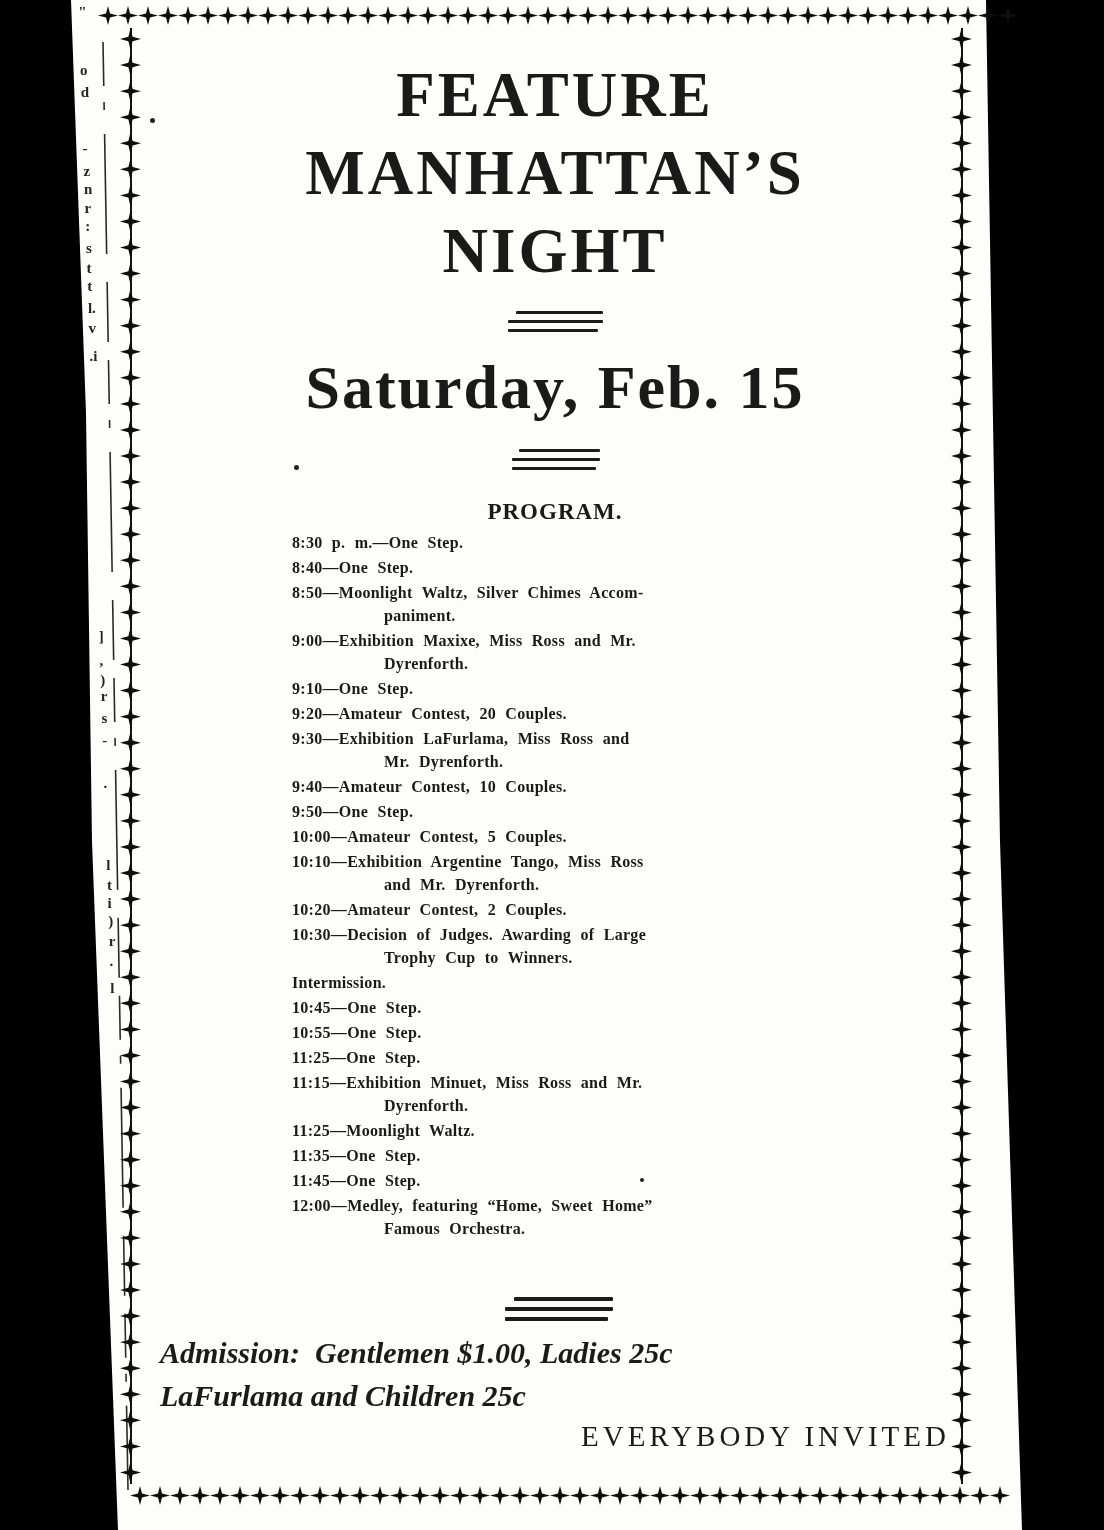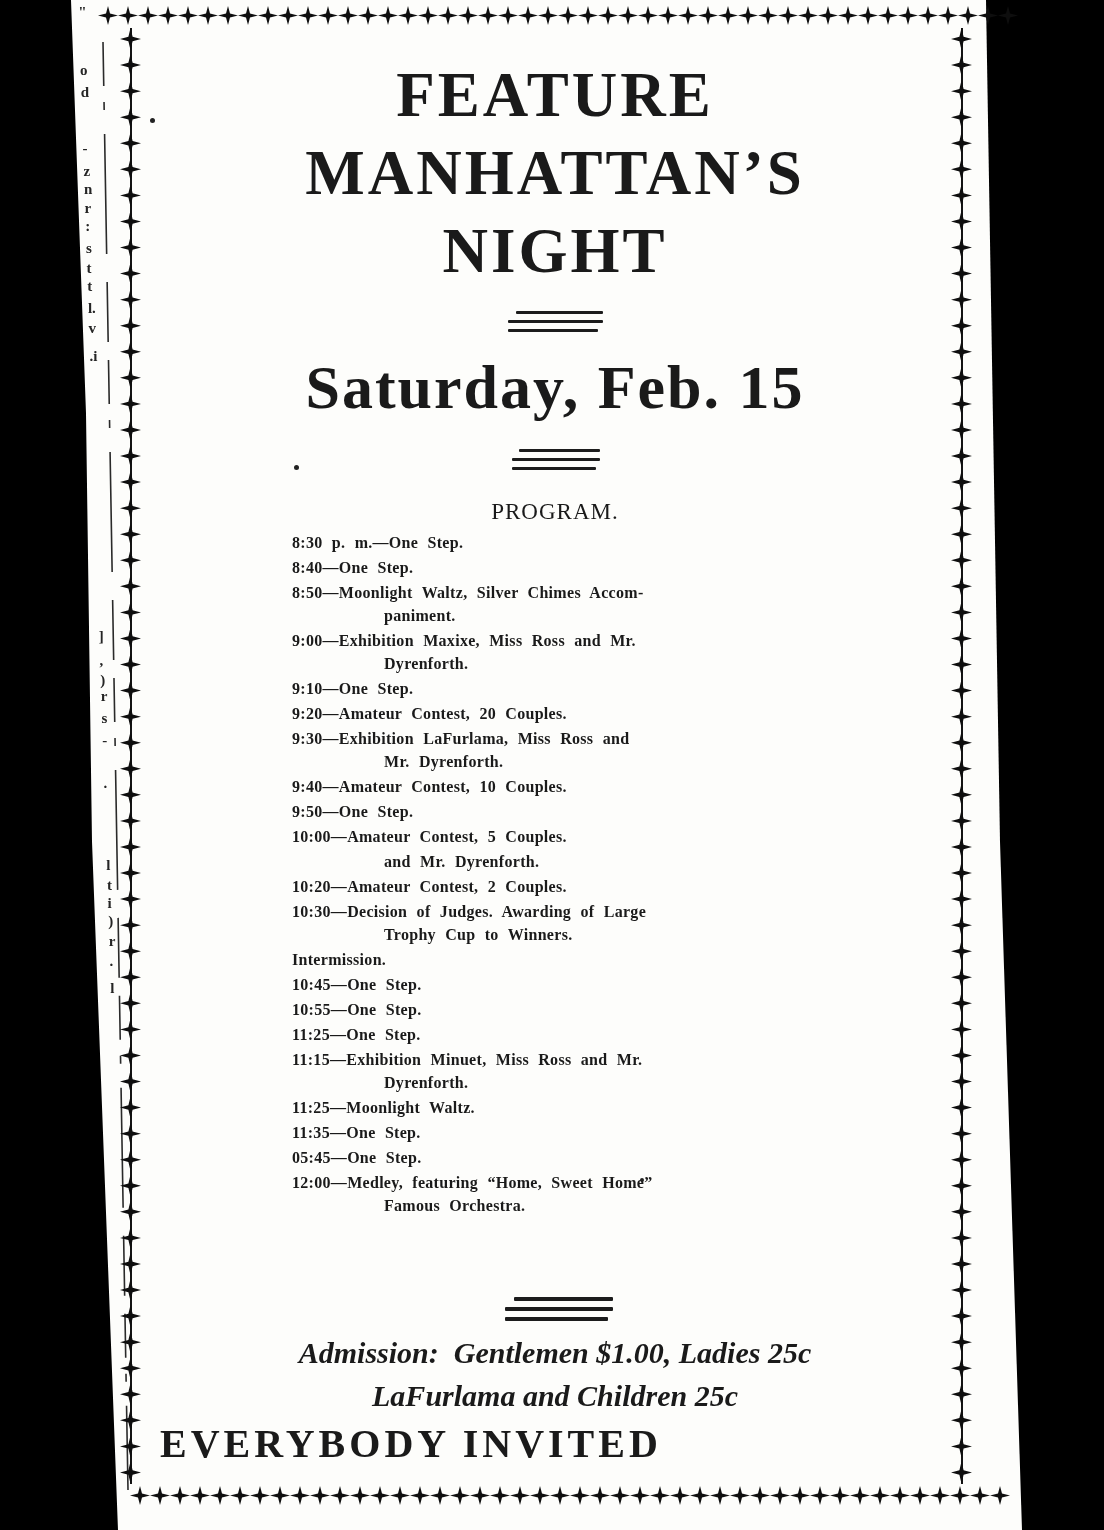--- a/index.html
+++ b/index.html
@@ -58,40 +58,40 @@
   .divider i{display:block;height:3px;background:#1c1c1c;border-radius:1px;}
   .divider i:nth-child(1){width:92%;align-self:flex-end;}
   .divider i:nth-child(2){width:100%;}
   .divider i:nth-child(3){width:95%;align-self:flex-start;}
   .divider-1{left:508px;top:311px;width:95px;}
   .divider-2{left:512px;top:449px;width:88px;}
   .divider-3{left:505px;top:1297px;width:108px;}
   .divider-3 i{height:4px;}
   .program-heading{
     position:absolute;left:160px;top:499px;width:790px;text-align:center;
-    font-weight:400;font-size:23px;letter-spacing:1px;
+    font-weight:700;font-size:23px;letter-spacing:1px;
   }
   .program{
     position:absolute;left:292px;top:531px;width:600px;
     font-size:16px;line-height:23px;font-weight:700;
     word-spacing:5px;letter-spacing:.3px;
   }
   .program-item{margin-bottom:2px;}
   .pline{white-space:nowrap;}
   .pline.cont{padding-left:92px;}
   .program-item.sub{width:540px;}
   .admission{
-    position:absolute;left:160px;width:790px;text-align:center;
+    position:absolute;left:160px;width:790px;text-align:left;
     font-weight:700;font-style:italic;font-size:30px;white-space:pre;
   }
   .admission-1{top:1336px;}
   .admission-2{top:1379px;}
   .footer-line{
-    position:absolute;left:160px;top:1420px;width:790px;text-align:left;
-    font-weight:700;font-size:40px;letter-spacing:4px;
+    position:absolute;left:160px;top:1420px;width:790px;text-align:right;
+    font-weight:400;font-size:29px;letter-spacing:4px;
   }
   .speck{position:absolute;width:5px;height:5px;border-radius:50%;background:#222;}
 </style>
 </head>
 <body>
 
 <div class="page">
 
   <div class="scan-left"></div>
   <div class="scan-right"></div>
@@ -392,20 +392,21 @@
       <div class="program-item">
         <div class="pline">9:40—Amateur Contest, 10 Couples.</div>
       </div>
       <div class="program-item">
         <div class="pline">9:50—One Step.</div>
       </div>
       <div class="program-item">
         <div class="pline">10:00—Amateur Contest, 5 Couples.</div>
       </div>
       <div class="program-item">
+        <div class="pline">10:10—Exhibition Argentine Tango, Miss Ross</div>
         <div class="pline cont">and Mr. Dyrenforth.</div>
       </div>
       <div class="program-item">
         <div class="pline">10:20—Amateur Contest, 2 Couples.</div>
       </div>
       <div class="program-item">
         <div class="pline">10:30—Decision of Judges. Awarding of Large</div>
         <div class="pline cont">Trophy Cup to Winners.</div>
       </div>
       <div class="program-item sub">
@@ -424,21 +425,21 @@
         <div class="pline">11:15—Exhibition Minuet, Miss Ross and Mr.</div>
         <div class="pline cont">Dyrenforth.</div>
       </div>
       <div class="program-item">
         <div class="pline">11:25—Moonlight Waltz.</div>
       </div>
       <div class="program-item">
         <div class="pline">11:35—One Step.</div>
       </div>
       <div class="program-item">
-        <div class="pline">05:45—One Step.</div>
+        <div class="pline">11:45—One Step.</div>
       </div>
       <div class="program-item">
         <div class="pline">12:00—Medley, featuring “Home, Sweet Home”</div>
         <div class="pline cont">Famous Orchestra.</div>
       </div>
     </div>
 
   <div class="divider divider-3">
       <i></i>
       <i></i>

